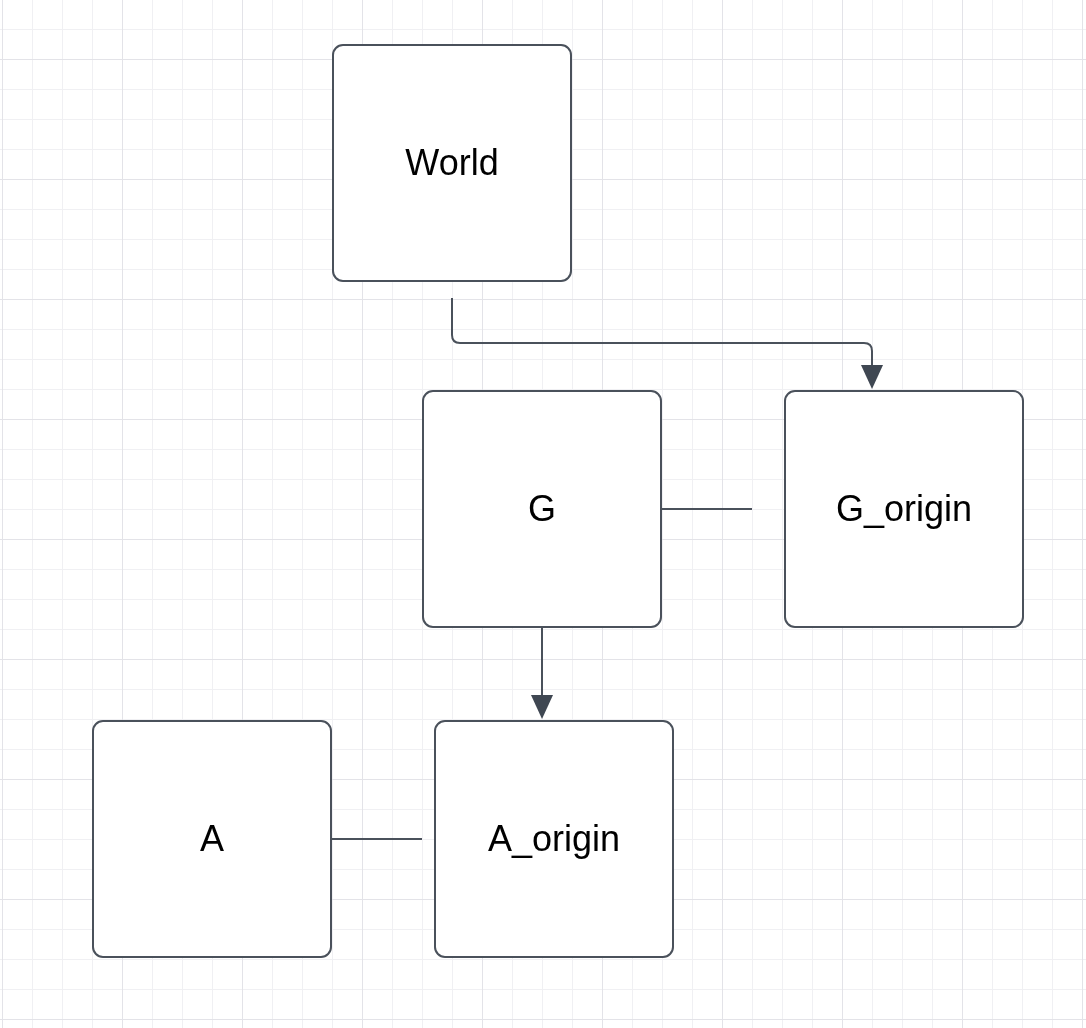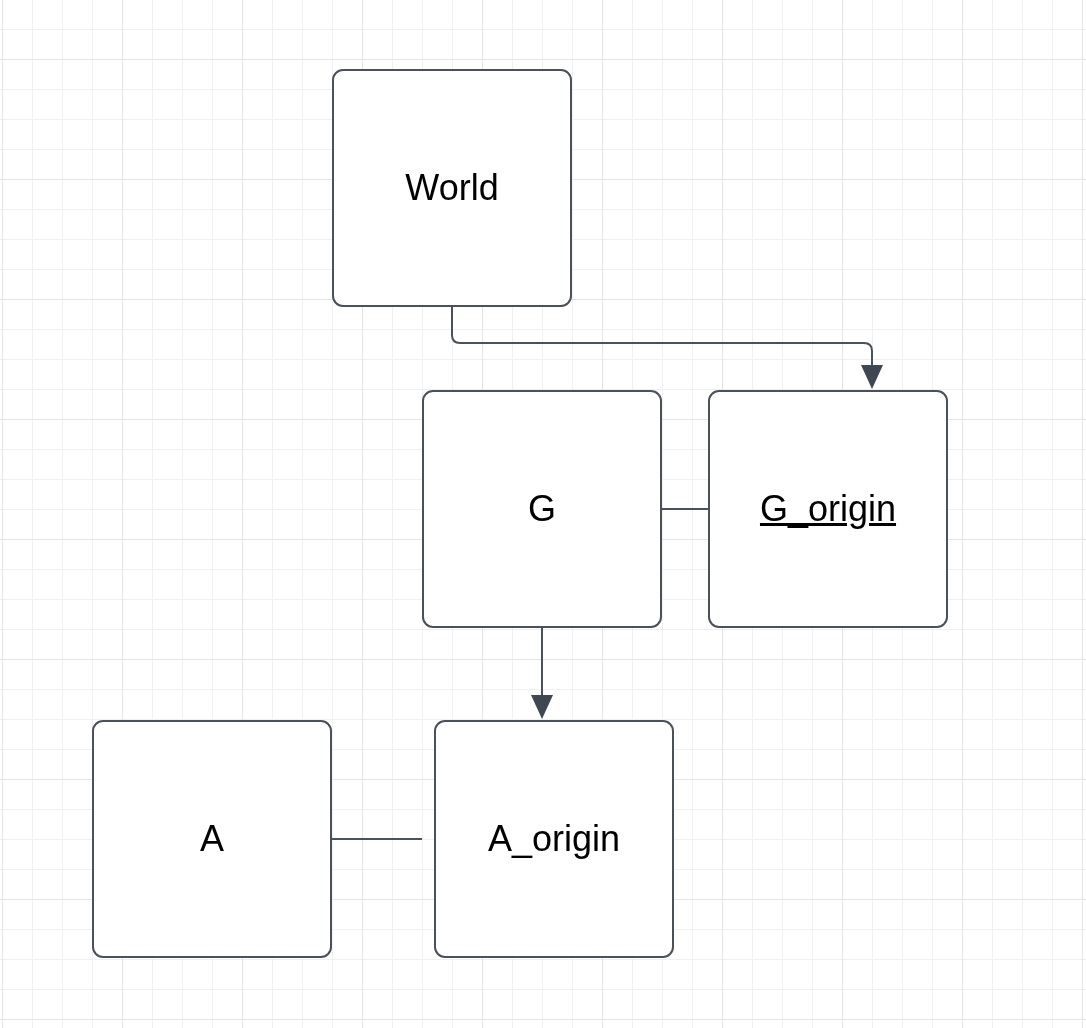--- a/index.html
+++ b/index.html
@@ -64,23 +64,23 @@
     display: flex;
     align-items: center;
     justify-content: center;
   }
   .node-label {
     font-size: 36px;
     color: var(--text);
     white-space: nowrap;
   }
 
-  .node-world    { left: 332px; top: 69px;  }
+  .node-world    { left: 332px; top: 44px;  }
   .node-g        { left: 422px; top: 390px; }
-  .node-g-origin { left: 708px; top: 390px; text-decoration: underline; }
+  .node-g-origin { left: 784px; top: 390px; }
   .node-a        { left: 92px;  top: 720px; }
   .node-a-origin { left: 422px; top: 720px; margin-left: 12px; }
 </style>
 </head>
 <body>
 
 <div class="canvas">
 
   <svg class="edges" viewBox="0 0 1086 1028" xmlns="http://www.w3.org/2000/svg">
 

